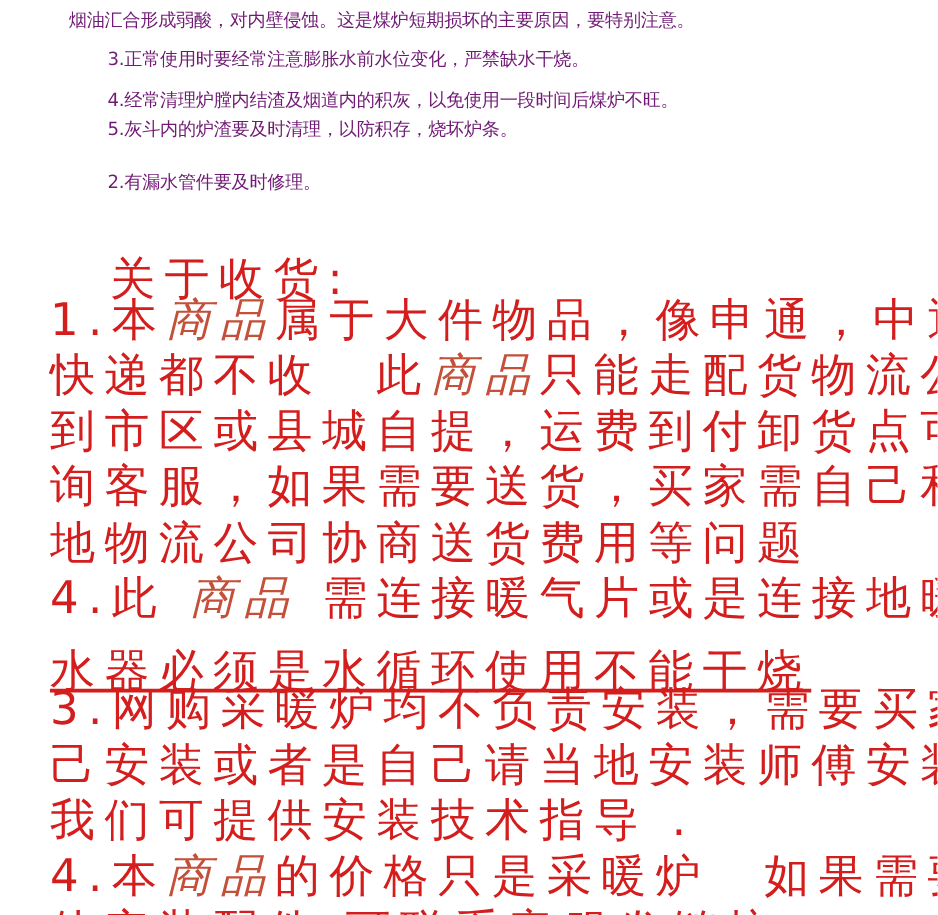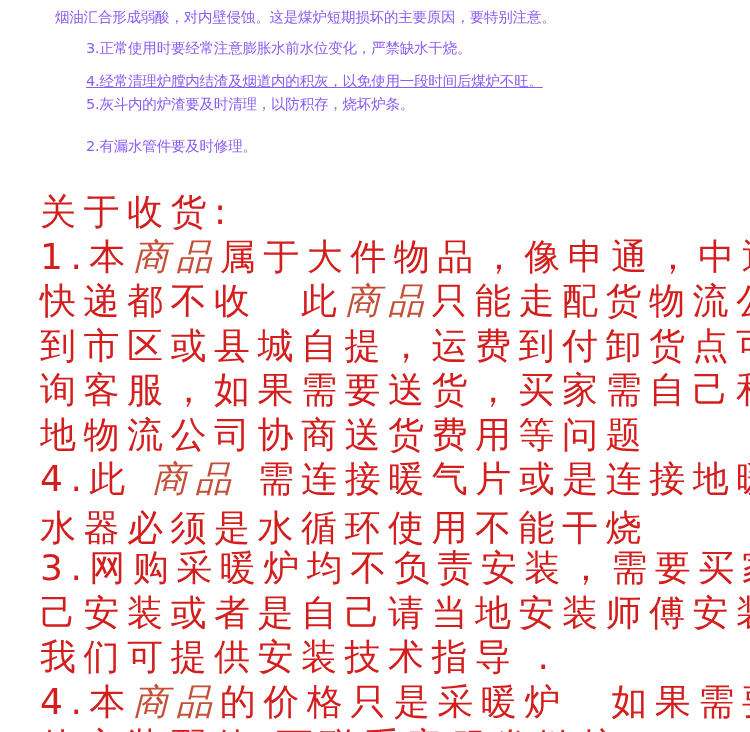--- a/index.html
+++ b/index.html
@@ -16,21 +16,21 @@
     }
     .small-section {
       position: absolute;
       left: 0;
       top: 0;
       width: 750px;
     }
     .small-line {
       position: absolute;
       font-size: 14.5px;
-      color: #8b5cf6;
+      color: #701a75;
       white-space: nowrap;
       line-height: 20px;
       letter-spacing: -0.2px;
     }
     .big-section {
       position: absolute;
       left: 40px;
       top: 190px;
       width: 700px;
     }
@@ -48,41 +48,41 @@
       color: #c4503a;
       font-style: italic;
     }
   </style>
 </head>
 <body>
 
 <div class="small-section">
   <div class="small-line" style="left:55px; top:7px;">烟油汇合形成弱酸，对内壁侵蚀。这是煤炉短期损坏的主要原因，要特别注意。</div>
   <div class="small-line" style="left:86px; top:38px;">3.正常使用时要经常注意膨胀水前水位变化，严禁缺水干烧。</div>
-  <div class="small-line" style="left:86px; top:71px;text-decoration:underline;">4.经常清理炉膛内结渣及烟道内的积灰，以免使用一段时间后煤炉不旺。</div>
+  <div class="small-line" style="left:86px; top:71px;">4.经常清理炉膛内结渣及烟道内的积灰，以免使用一段时间后煤炉不旺。</div>
   <div class="small-line" style="left:86px; top:94px;">5.灰斗内的炉渣要及时清理，以防积存，烧坏炉条。</div>
   <div class="small-line" style="left:86px; top:136px;">2.有漏水管件要及时修理。</div>
 </div>
 
 <div class="big-section">
-  <div class="big-line" style="top:0px;">关于收货:</div>
+  <div class="big-line" style="top:12px;margin-left:48px;">关于收货:</div>
 
   <div class="big-line" style="top:44.5px;"><span>1.本</span><span class="hl">商品</span><span>属于大件物品，像申通，中通等</span></div>
 
   <div class="big-line" style="top:89px;"><span>快递都不收　此</span><span class="hl">商品</span><span>只能走配货物流公司</span></div>
 
   <div class="big-line" style="top:133.5px;"><span>到市区或县城自提，运费到付卸货点可详</span><span class="hl"></span><span></span></div>
 
   <div class="big-line" style="top:178px;"><span>询客服，如果需要送货，买家需自己和当</span><span class="hl"></span><span></span></div>
 
   <div class="big-line" style="top:222.5px;"><span>地物流公司协商送货费用等问题</span><span class="hl"></span><span></span></div>
 
   <div class="big-line" style="top:267px;"><span>4.此 </span><span class="hl">商品</span><span> 需连接暖气片或是连接地暖分</span></div>
 
-  <div class="big-line" style="top:316px;"><span>水器必须是水循环使用不能干烧</span><span class="hl"></span><span></span></div>
+  <div class="big-line" style="top:326px;text-decoration:underline;"><span>水器必须是水循环使用不能干烧</span><span class="hl"></span><span></span></div>
 
   <div class="big-line" style="top:356px;"><span>3.网购采暖炉均不负责安装，需要买家自</span><span class="hl"></span><span></span></div>
 
   <div class="big-line" style="top:400.5px;"><span>己安装或者是自己请当地安装师傅安装，</span><span class="hl"></span><span></span></div>
 
   <div class="big-line" style="top:445px;"><span>我们可提供安装技术指导 .</span><span class="hl"></span><span></span></div>
 
   <div class="big-line" style="top:489.5px;"><span>4.本</span><span class="hl">商品</span><span>的价格只是采暖炉　如果需要其</span></div>
 
   <div class="big-line" style="top:534px;"><span>他安装配件 可联系客服发链接</span><span class="hl"></span><span></span></div>

